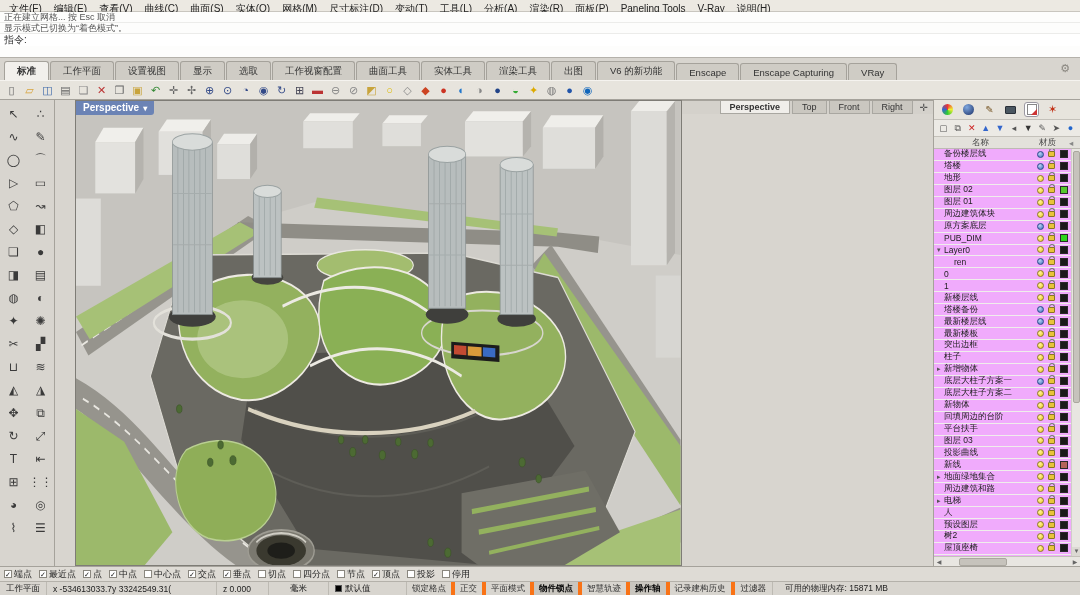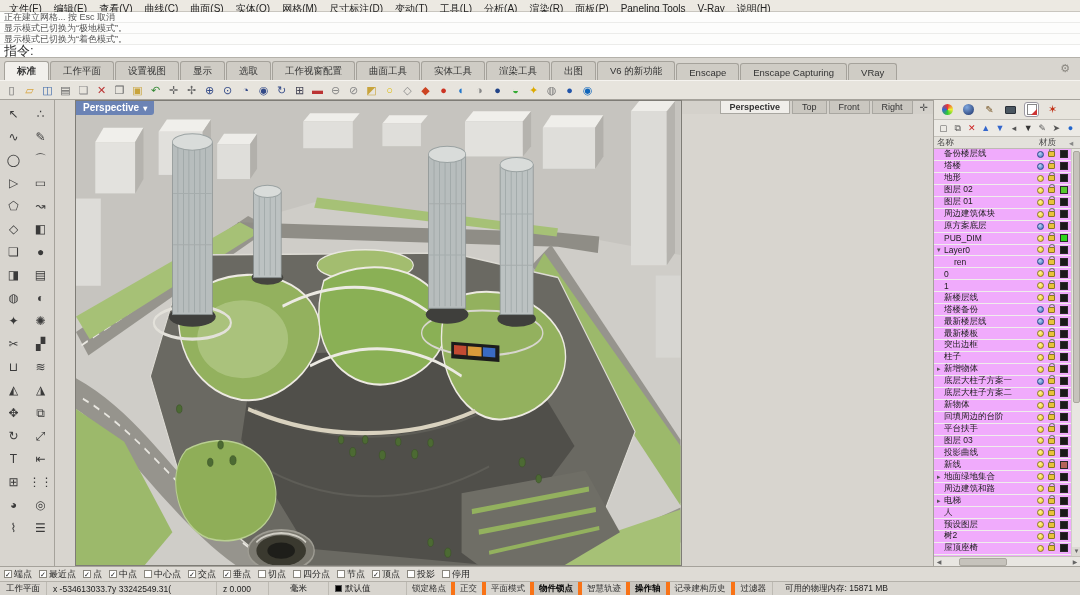--- a/index.html
+++ b/index.html
@@ -7,21 +7,21 @@
   body { font-family:"Liberation Sans", sans-serif; background:#d8d5cf; font-size:10px; color:#222; }
   .app { width:1080px; height:595px; display:flex; flex-direction:column; }
 
   
   .menubar { height:12px; background:#ece9e2; display:flex; align-items:center; padding-left:4px; gap:2px; border-bottom:1px solid #c9c6bf; flex:0 0 auto; }
   .menu-item { font-size:10px; padding:0 5px; color:#222; white-space:nowrap; cursor:default;margin-top:6px; }
 
   
   .cmd-area { height:46px; background:#fdfdfc; border-bottom:1px solid #b4b1aa; flex:0 0 auto; }
   .cmd-line { height:11px; line-height:11px; font-size:9px; color:#555; padding-left:4px; border-bottom:1px solid #ececea; white-space:nowrap; }
-  .cmd-prompt { height:12px; line-height:12px; font-size:13px; color:#333; padding-left:4px; background:#fff; }
+  .cmd-prompt { height:12px; line-height:12px; font-size:10px; color:#333; padding-left:4px; background:#fff; }
 
   
   .tabbar { height:22px; background:#d8d5cf; display:flex; align-items:flex-end; padding:3px 4px 0 4px; gap:1px; flex:0 0 auto; position:relative; }
   .tab { font-size:9.5px; padding:3px 12px 2px 12px; background:#cfccc5; border:1px solid #a5a29b; border-bottom:none; border-radius:3px 3px 0 0; color:#333; white-space:nowrap; cursor:default;text-align:center; }
   .tab.active { background:#f2f0ec; font-weight:bold; }
   .gear { position:absolute; right:10px; top:4px; font-size:11px; color:#8a8780; }
 
   
   .toolbar { height:20px; background:#e7e4dd; border-top:1px solid #f5f3ef; border-bottom:1px solid #a5a29b; display:flex; align-items:center; padding-left:3px; gap:1px; flex:0 0 auto; }
   .tbi { width:17px; height:16px; display:flex; align-items:center; justify-content:center; font-size:11px; border:1px solid transparent; border-radius:2px; }
@@ -52,21 +52,21 @@
   .ic-brush { font-size:10px; color:#7a5a2a; }
   .ic-monitor { width:11px; height:8px; background:#4a5660; border:1px solid #2a3038; border-radius:1px; }
   .ic-layers { width:10px; height:11px; background:#fff; border:1px solid #888; position:relative; }
   .ic-layers::after { content:""; position:absolute; right:-1px; bottom:-1px; border-style:solid; border-width:0 0 6px 6px; border-color:transparent transparent #c33 transparent; }
   .ic-star { font-size:11px; color:#c23318; }
 
   .rp-toolbar { height:17px; display:flex; align-items:center; gap:3px; padding:0 4px; background:#eceae5; border-bottom:1px solid #c4c1ba; }
   .rpt { font-size:9px; width:12px; text-align:center; }
 
   .rp-header { height:12px; display:flex; align-items:center; font-size:8.5px; color:#444; background:#e3e1db; border-bottom:1px solid #bdbab3; padding:0 3px; }
-  .rp-header .h-name { flex:1; }
+  .rp-header .h-name { flex:1;margin-left:35px; }
   .rp-header .h-mat { width:30px; }
   .rp-header .h-sort { width:8px; color:#888; }
 
   .rp-list { flex:1 1 auto; position:relative; overflow:hidden; background:#f0abfc; }
   .rp-rows { position:absolute; inset:0 9px 0 0; display:flex; flex-direction:column; }
   .lrow { height:11.95px; display:flex; align-items:center; font-size:8.5px; color:#222; padding-left:3px; border-bottom:1px solid #efeeeb; white-space:nowrap; }
   .lrow .exp { width:7px; font-size:7px; color:#555; flex:0 0 auto; }
   .lrow .lname { flex:1 1 auto; overflow:hidden; text-overflow:ellipsis; }
   .lrow .lname.ind { padding-left:10px; }
   .bulb { width:7px; height:7px; border-radius:50%; border:1px solid #8a7a20; flex:0 0 auto; margin-right:4px; }
@@ -116,21 +116,20 @@
       <span class="menu-item">分析(A)</span>
       <span class="menu-item">渲染(R)</span>
       <span class="menu-item">面板(P)</span>
       <span class="menu-item">Paneling Tools</span>
       <span class="menu-item">V-Ray</span>
       <span class="menu-item">说明(H)</span>
     </div>
 
   <div class="cmd-area">
     <div class="cmd-line">正在建立网格... 按 Esc 取消</div>
-    <div class="cmd-line">显示模式已切换为“极地模式”。</div>
     <div class="cmd-line">显示模式已切换为“着色模式”。</div>
     <div class="cmd-prompt">指令:</div>
   </div>
 
   <div class="tabbar">
     <span class="tab active">标准</span>
       <span class="tab">工作平面</span>
       <span class="tab">设置视图</span>
       <span class="tab">显示</span>
       <span class="tab">选取</span>

